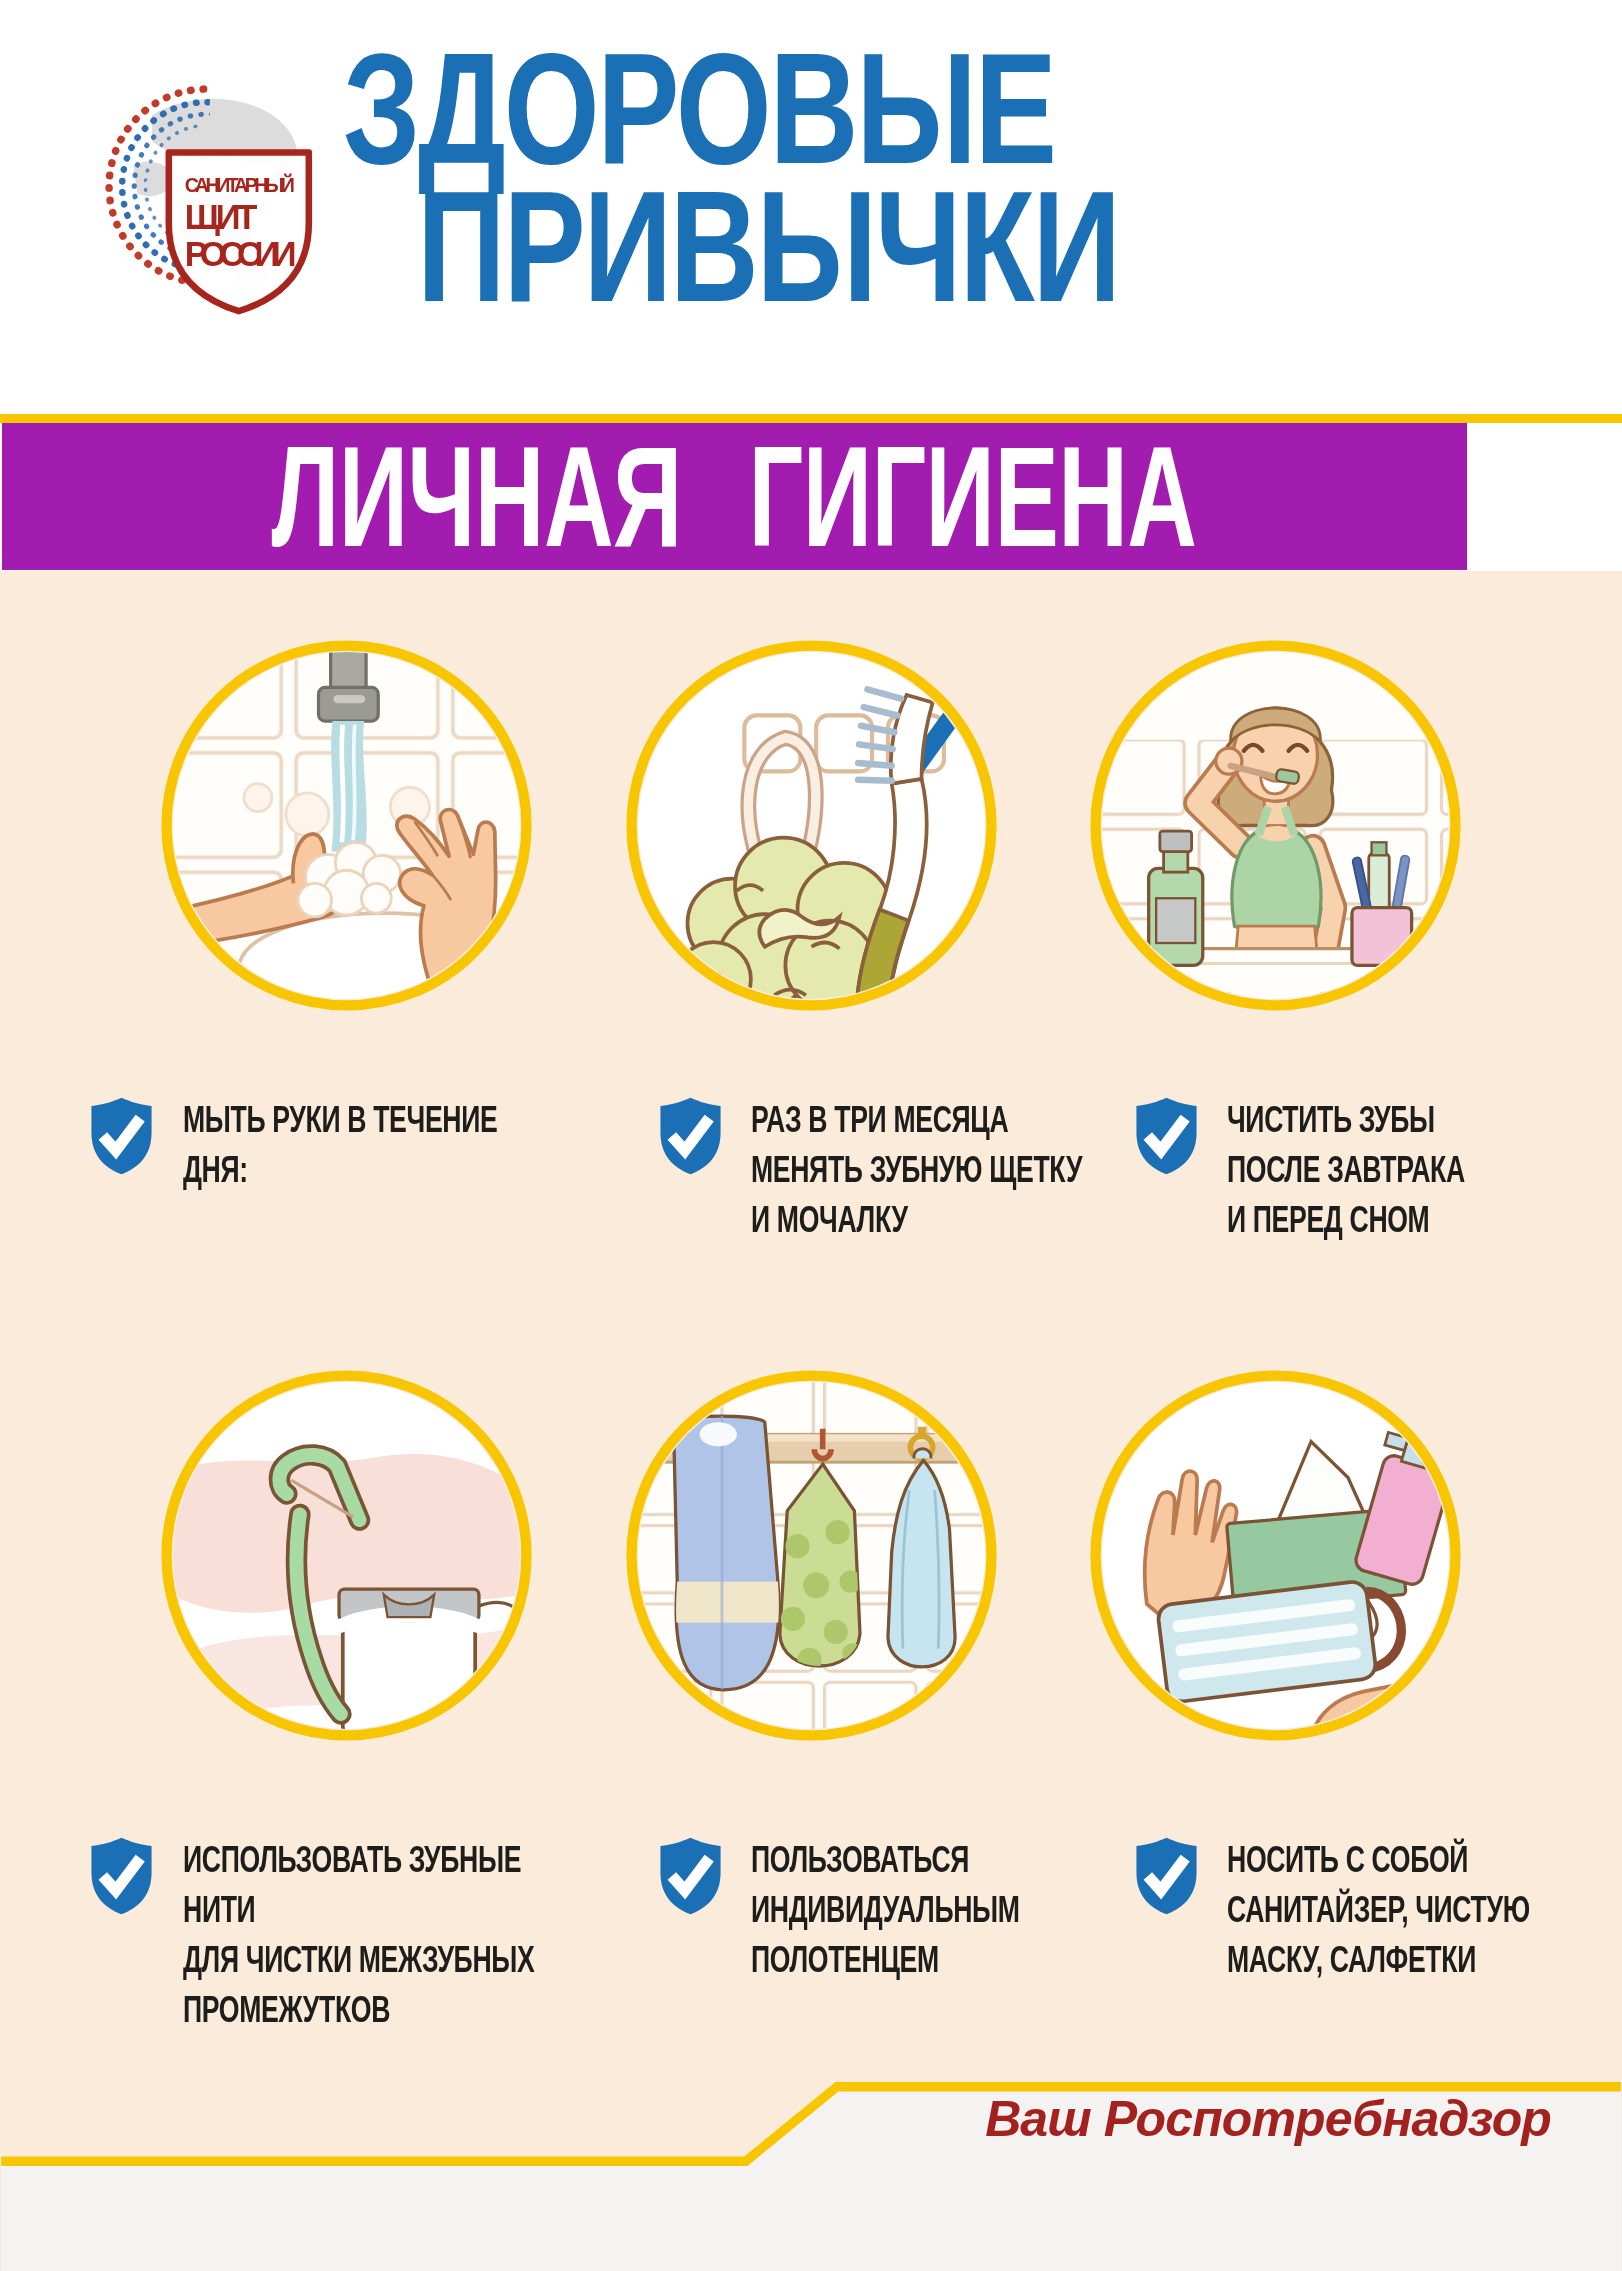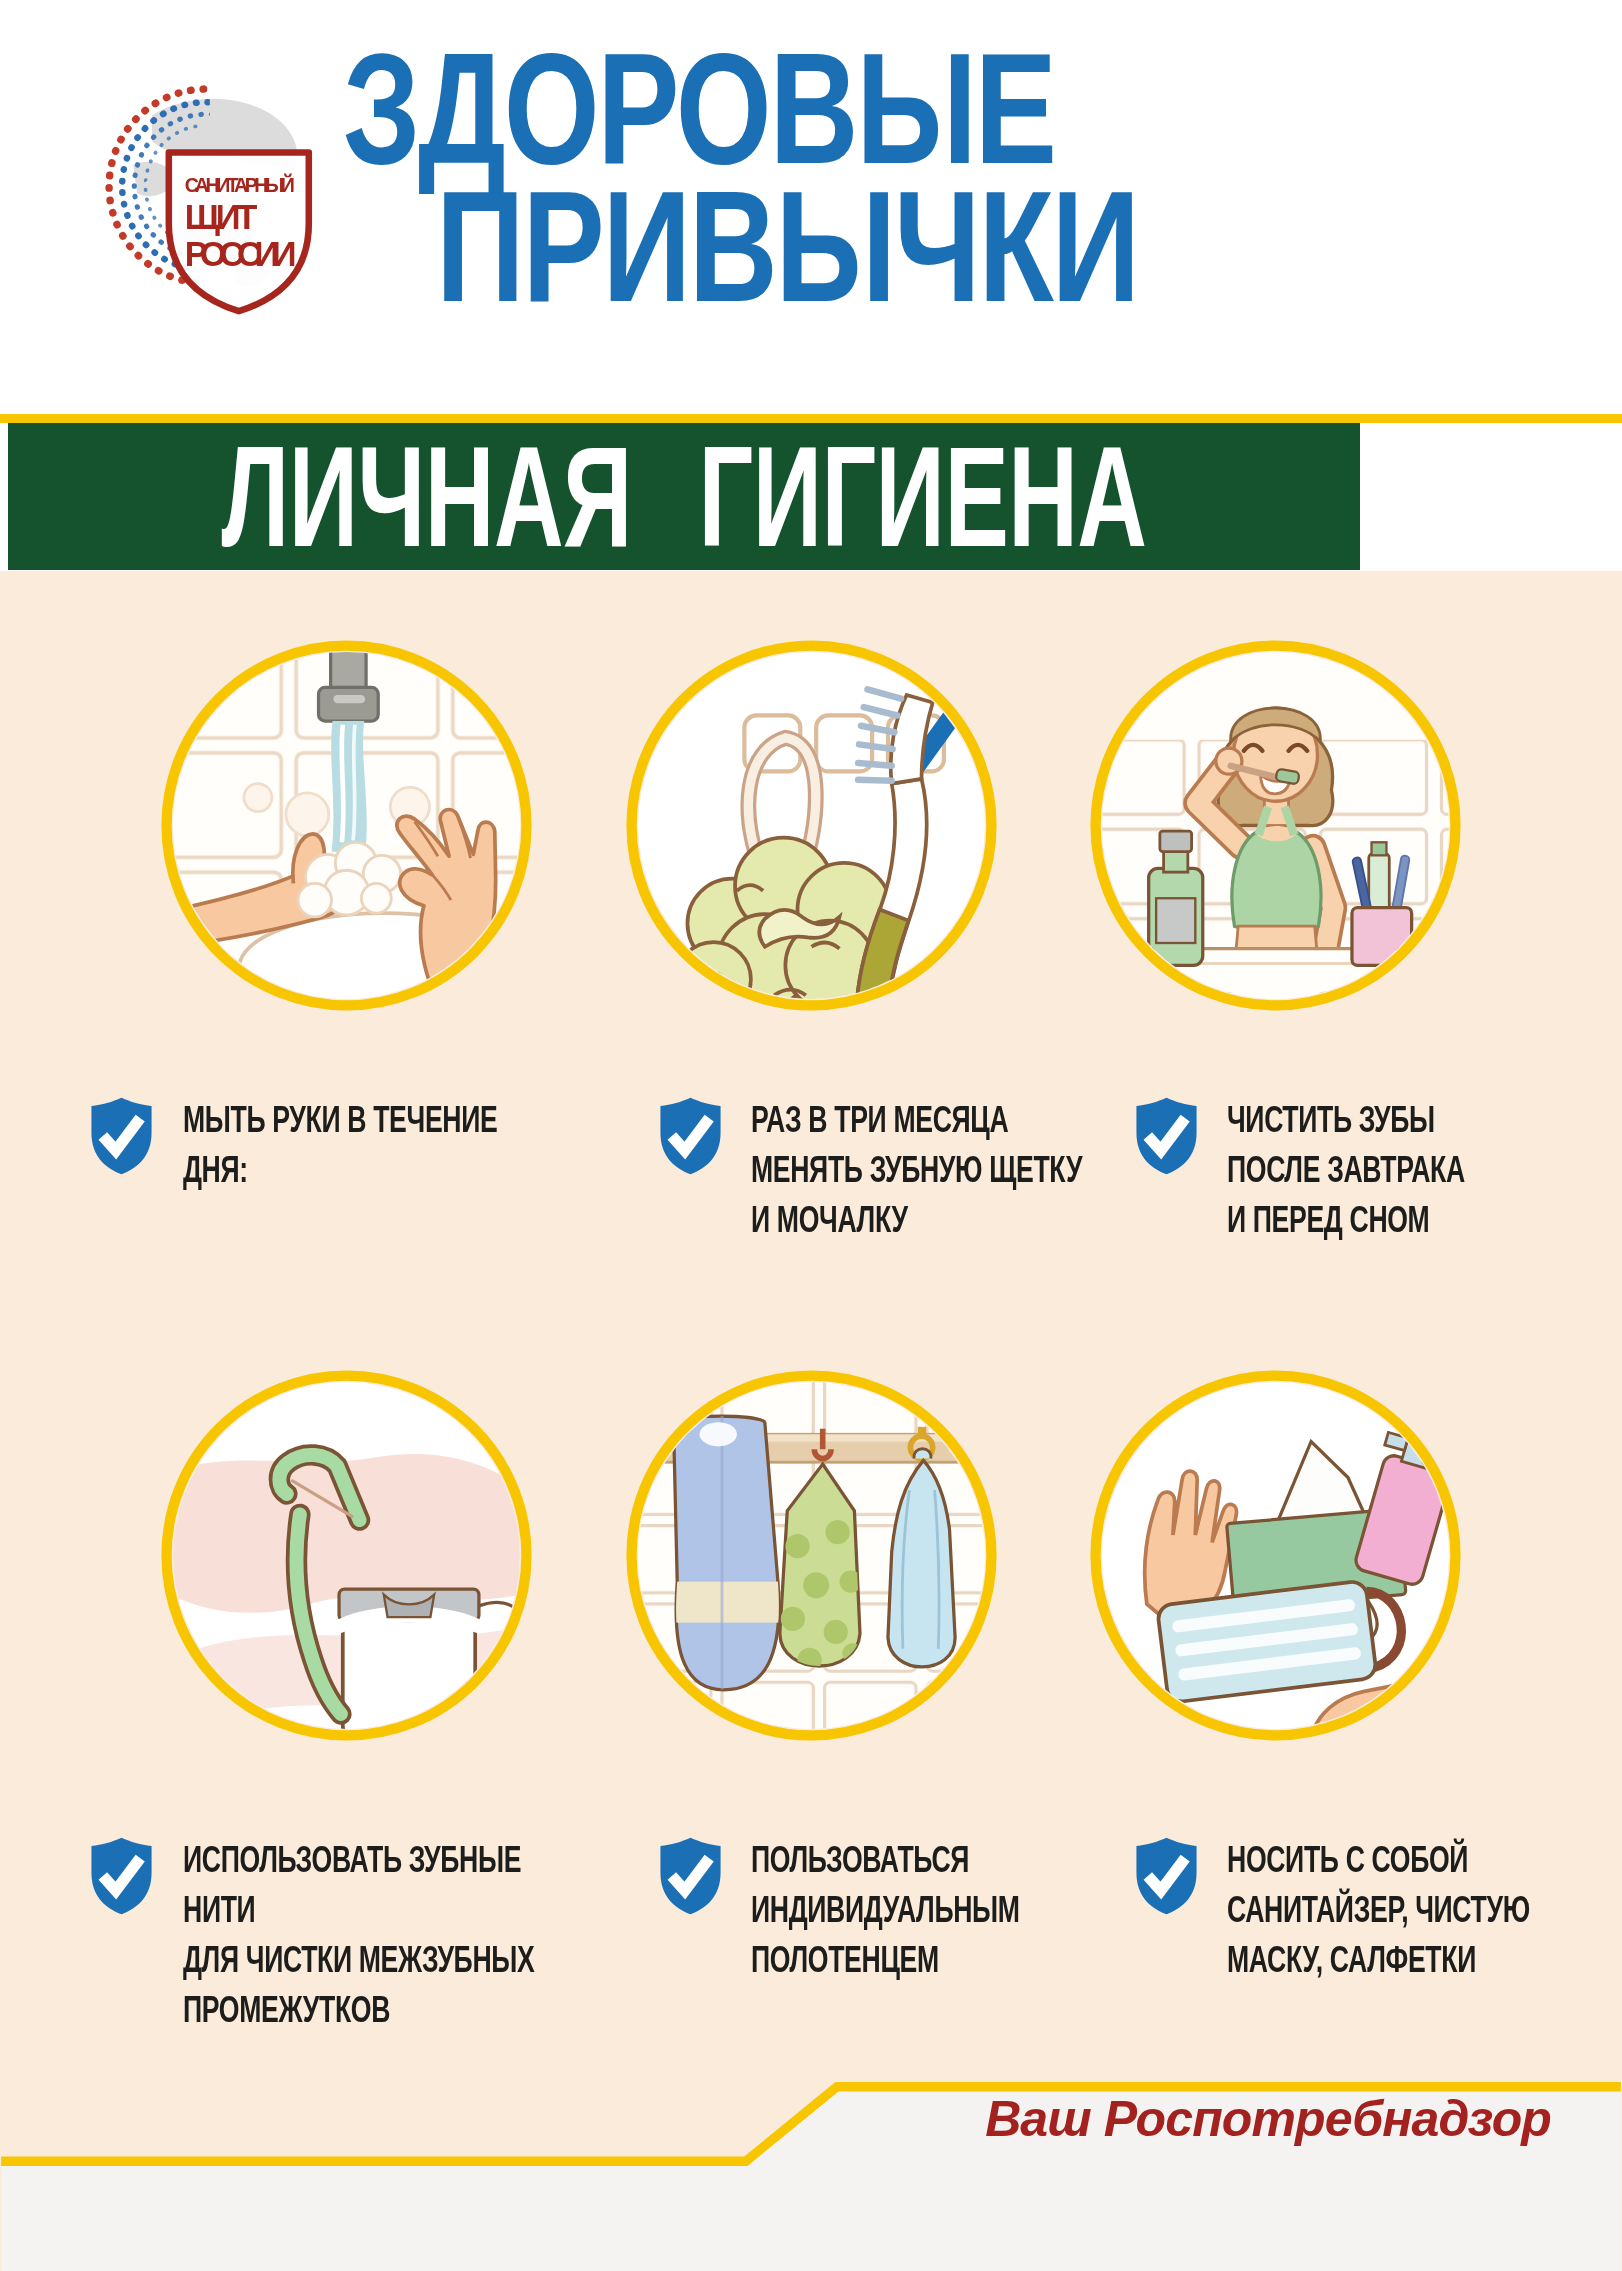--- a/index.html
+++ b/index.html
@@ -5,24 +5,24 @@
   html,body{margin:0;padding:0;background:#e8e8e8;}
   .poster{
     position:relative;width:1622px;height:2272px;background:#ffffff;overflow:hidden;
     font-family:"Liberation Sans","DejaVu Sans",sans-serif;
   }
   
   .logo{position:absolute;left:96px;top:76px;}
   .title{position:absolute;left:343px;top:39px;color:#1B6FB5;font-weight:bold;}
   .title .tl{display:block;font-size:158px;line-height:138px;letter-spacing:-2.8px;white-space:nowrap;}
   .title .tl span{display:inline-block;transform:scaleX(0.78);transform-origin:0 50%;}
-  .title .tl2{margin-left:93px;}
+  .title .tl2{margin-left:74px;}
   
   .gold-rule{position:absolute;left:0;top:414px;width:1622px;height:9.3px;background:#F7C600;}
-  .banner{position:absolute;left:8px;top:423px;width:1352px;height:147px;background:#14532d;
+  .banner{position:absolute;left:2px;top:423px;width:1465px;height:147px;background:#a21caf;
           display:flex;align-items:center;justify-content:center;}
   .banner .bt{display:inline-block;color:#ffffff;font-weight:bold;font-size:142px;line-height:1;
               letter-spacing:-0.9px;word-spacing:0.42em;transform:scaleX(0.68);transform-origin:center;white-space:nowrap;}
   
   .main{position:absolute;left:0;top:571px;width:1622px;height:1701px;background:#FBEBDB;}
   .circle{position:absolute;width:373px;height:373px;margin:0;padding:0;}
   
   .shield{position:absolute;width:65px;height:80px;}
   .caption{position:absolute;width:503px;color:#1D1D1B;font-weight:bold;font-size:37px;line-height:50px;margin-top:12px;}
   .cond{display:inline-block;transform:scaleX(0.72);transform-origin:0 0;white-space:pre-line;letter-spacing:-0.5px;}

